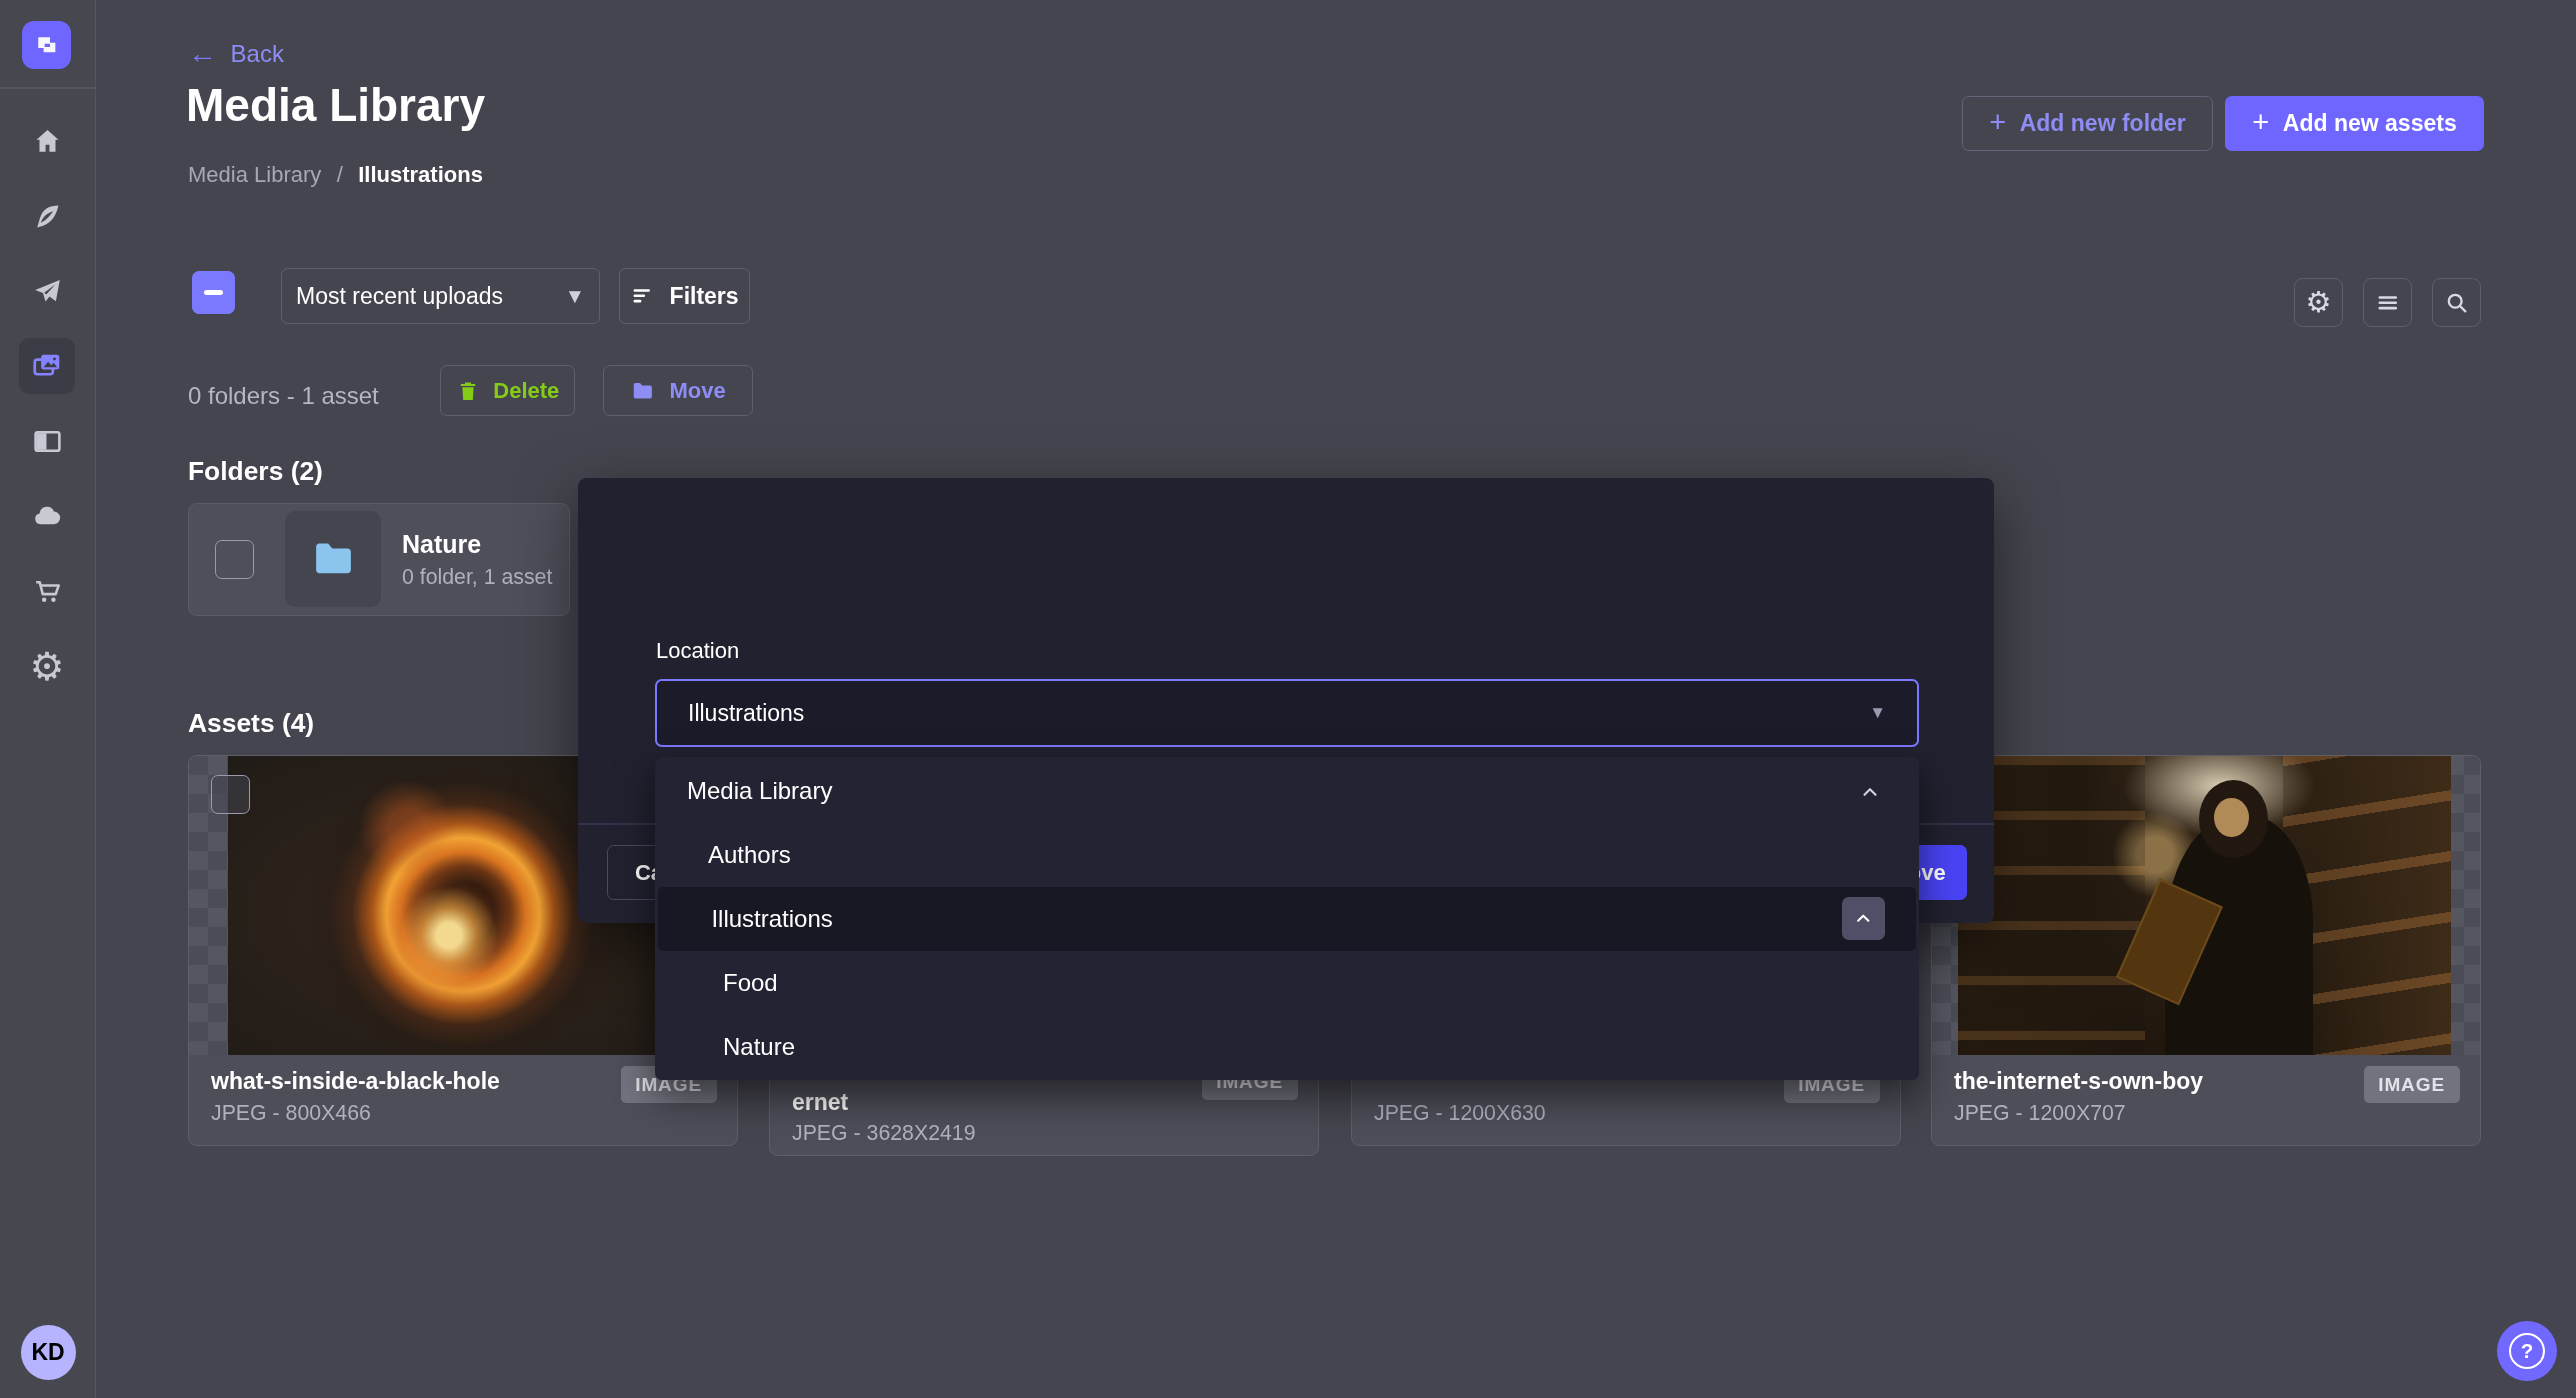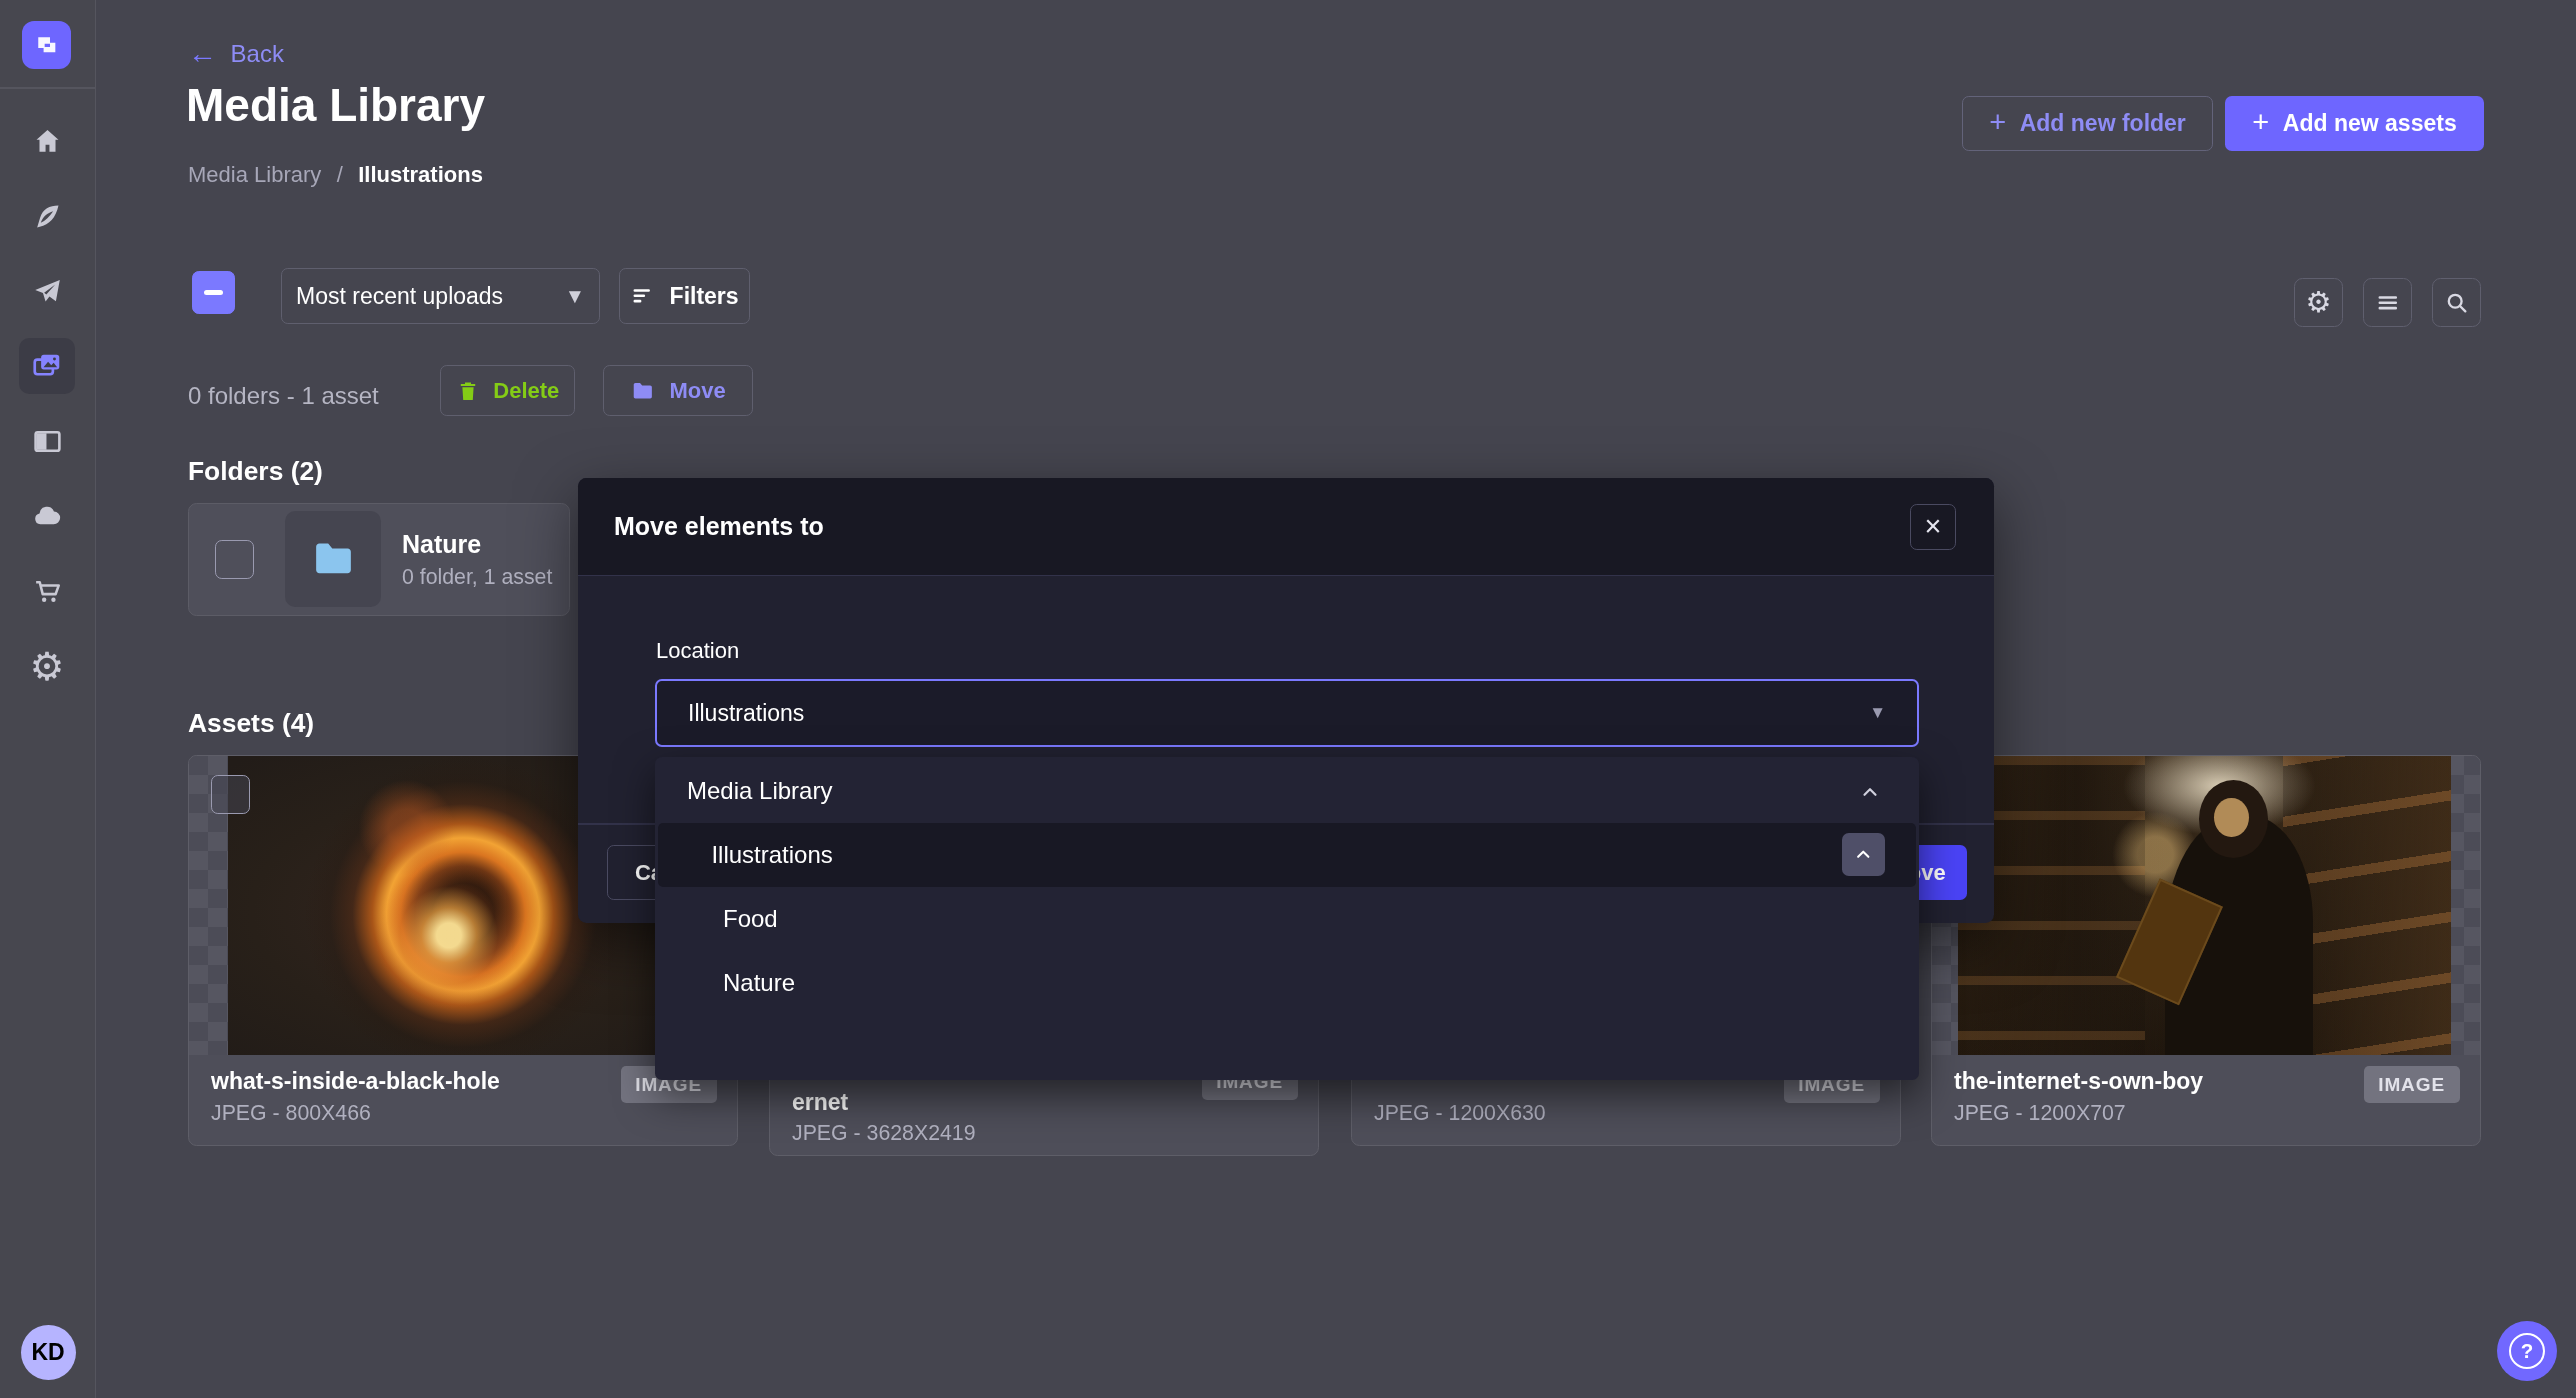--- a/index.html
+++ b/index.html
@@ -334,24 +334,20 @@
         <div class="lib-book"></div>
       </div>
       <div class="a-cb"></div>
     </div>
     <div class="a-name" style="top:312px;">the-internet-s-own-boy</div>
     <div class="a-meta" style="top:345px;">JPEG - 1200X707</div>
     <div class="a-badge" style="right:20.5px;top:310px;">IMAGE</div>
   </div>
 
   <div class="modal">
-    <div class="modal-header">
-      <div class="modal-title">Move elements to</div>
-      <div class="modal-close">×</div>
-    </div>
     <div class="loc-label">Location</div>
     <div class="loc-select">
       <span class="val">Illustrations</span>
       <span class="caret">▼</span>
     </div>
     <div class="modal-footer-line"></div>
     <div class="btn btn-cancel">
       <span>Cancel</span>
     </div>
     <div class="btn btn-submit">
@@ -359,20 +355,23 @@
     </div>
   </div>
 
   <div class="dropdown">
     <div class="dd-item lv0">
       <span class="lbl">Media Library</span>
       <svg class="dd-chevron" width="22" height="22" viewBox="0 0 24 24">
         <path fill="none" stroke="currentColor" stroke-width="2.4" stroke-linecap="round" stroke-linejoin="round" d="M6 15l6-6 6 6"></path>
       </svg>
     </div>
+    <div class="dd-item lv1">
+      <span class="lbl">Authors</span>
+    </div>
     <div class="dd-item lv1 selected">
       <span class="lbl">Illustrations</span>
       <span class="dd-expander">
         <svg width="20.5" height="20.5" viewBox="0 0 24 24">
           <path fill="none" stroke="currentColor" stroke-width="2.4" stroke-linecap="round" stroke-linejoin="round" d="M6 15l6-6 6 6"></path>
         </svg>
       </span>
     </div>
     <div class="dd-item lv2">
       <span class="lbl">Food</span>

